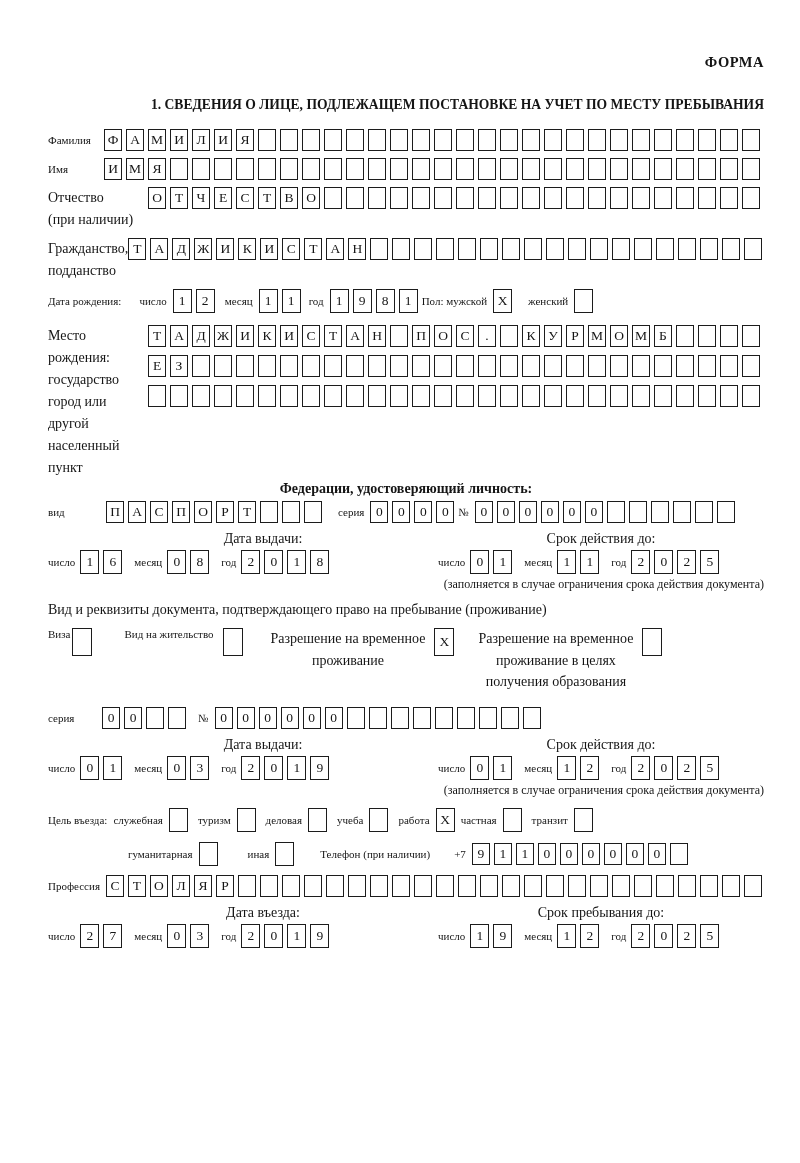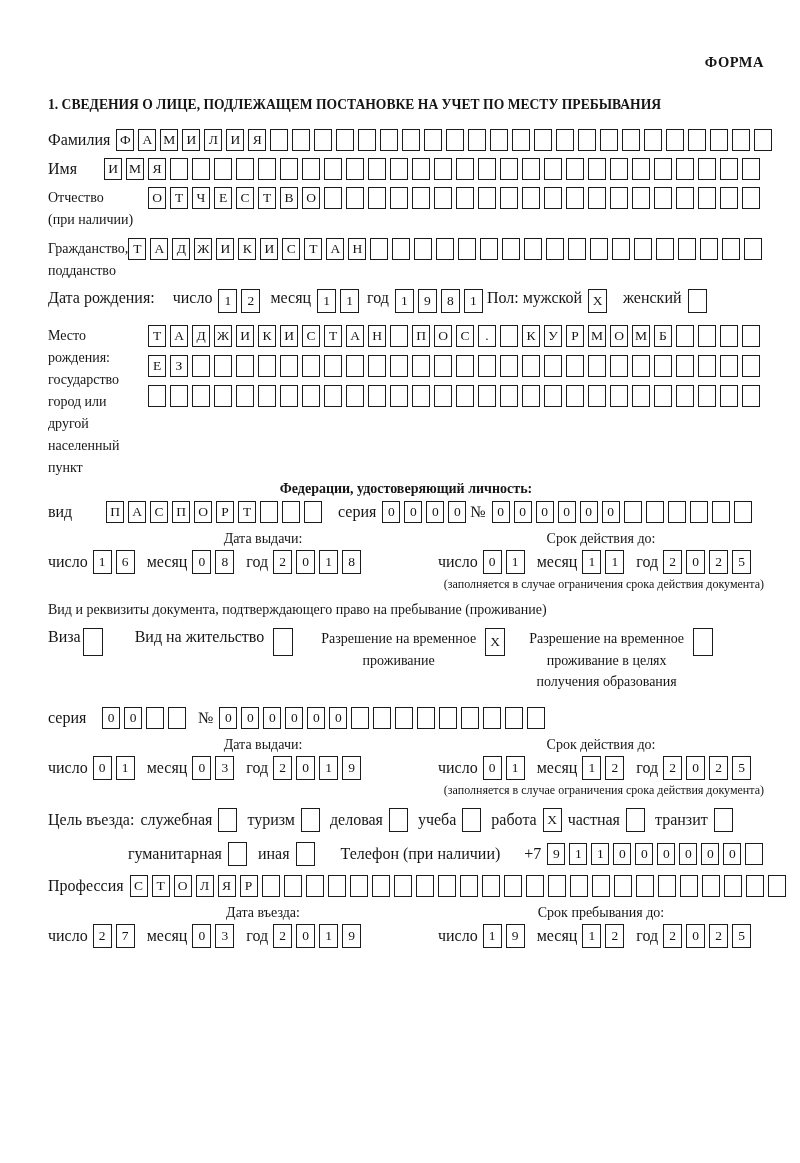--- a/index.html
+++ b/index.html
@@ -3,24 +3,24 @@
 <meta charset="utf-8">
 <style>
   html,body{margin:0;padding:0;background:#ffffff;}
   .page{width:800px;height:1163px;box-sizing:border-box;padding:34px 36px 0 48px;
         font-family:"Liberation Serif",serif;color:#151515;font-size:14px;overflow:hidden;background:#fff;}
   .annex{margin-left:570px;font-size:13px;line-height:1.4;}
   .annex-ed{margin-top:4px;font-size:12.5px;line-height:1.35;}
   .forma{text-align:right;font-weight:bold;font-size:14.5px;margin-top:20px;letter-spacing:.5px;}
   .title{text-align:center;font-weight:bold;font-size:15px;line-height:1.55;margin-top:22px;}
   .blank{display:inline-block;width:60px;border-bottom:2px solid #333;margin-left:10px;}
-  .section{font-weight:bold;font-size:13.6px;text-align:left;margin-top:26px;}
+  .section{font-weight:bold;font-size:13.6px;text-align:right;margin-top:26px;}
   .row{display:flex;align-items:flex-start;margin-top:7px;}
   .row .lbl{margin-right:6px;white-space:nowrap;}
-  .lbl{font-size:16px;}
+  .lbl{font-size:11px;}
   .cells{display:flex;flex-wrap:nowrap;}
   .cell{box-sizing:border-box;flex:0 0 auto;width:18px;height:22px;border:1.6px solid #1c1c1c;
         margin-right:4px;display:flex;align-items:center;justify-content:center;font-size:13.5px;}
   .med .cell{width:19px;height:24px;}
   .big .cell{width:20px;height:28px;}
   .center-head{text-align:center;font-weight:bold;font-size:14px;margin-top:10px;}
   .twocol{display:flex;margin-top:8px;}
   .col-l{width:390px;}
   .col-r{flex:1;}
   .colhead{text-align:center;padding-left:40px;margin-bottom:3px;}
@@ -187,21 +187,21 @@
         <span class="cell"></span>
         <span class="cell"></span>
         <span class="cell"></span>
         <span class="cell"></span>
         <span class="cell"></span>
         <span class="cell"></span>
         <span class="cell"></span>
       </div>
   </div>
 
-  <div class="row" style="">
+  <div class="row" style="align-items:center;">
     <span class="lbl">Дата рождения:</span>
     <span class="lbl" style="margin-left:12px;">число</span>
     <span class="cells med">
         <span class="cell">1</span>
         <span class="cell">2</span>
       </span>
     <span class="lbl" style="margin-left:6px;">месяц</span>
     <span class="cells med">
         <span class="cell">1</span>
         <span class="cell">1</span>
@@ -547,21 +547,21 @@
     <span class="cells med">
         <span class="cell"></span>
       </span>
   </div>
 
   <div class="row" style="align-items:center;margin-top:10px;margin-left:80px;">
     <span class="lbl">гуманитарная</span>
     <span class="cells med">
         <span class="cell"></span>
       </span>
-    <span class="lbl" style="margin-left:7px;">иная</span>
+    <span class="lbl" style="margin-left:26px;">иная</span>
     <span class="cells med">
         <span class="cell"></span>
       </span>
     <span class="lbl" style="margin-left:22px;">Телефон (при наличии)</span>
     <span class="lbl" style="margin-left:18px;">+7</span>
     <span class="cells">
         <span class="cell">9</span>
         <span class="cell">1</span>
         <span class="cell">1</span>
         <span class="cell">0</span>

